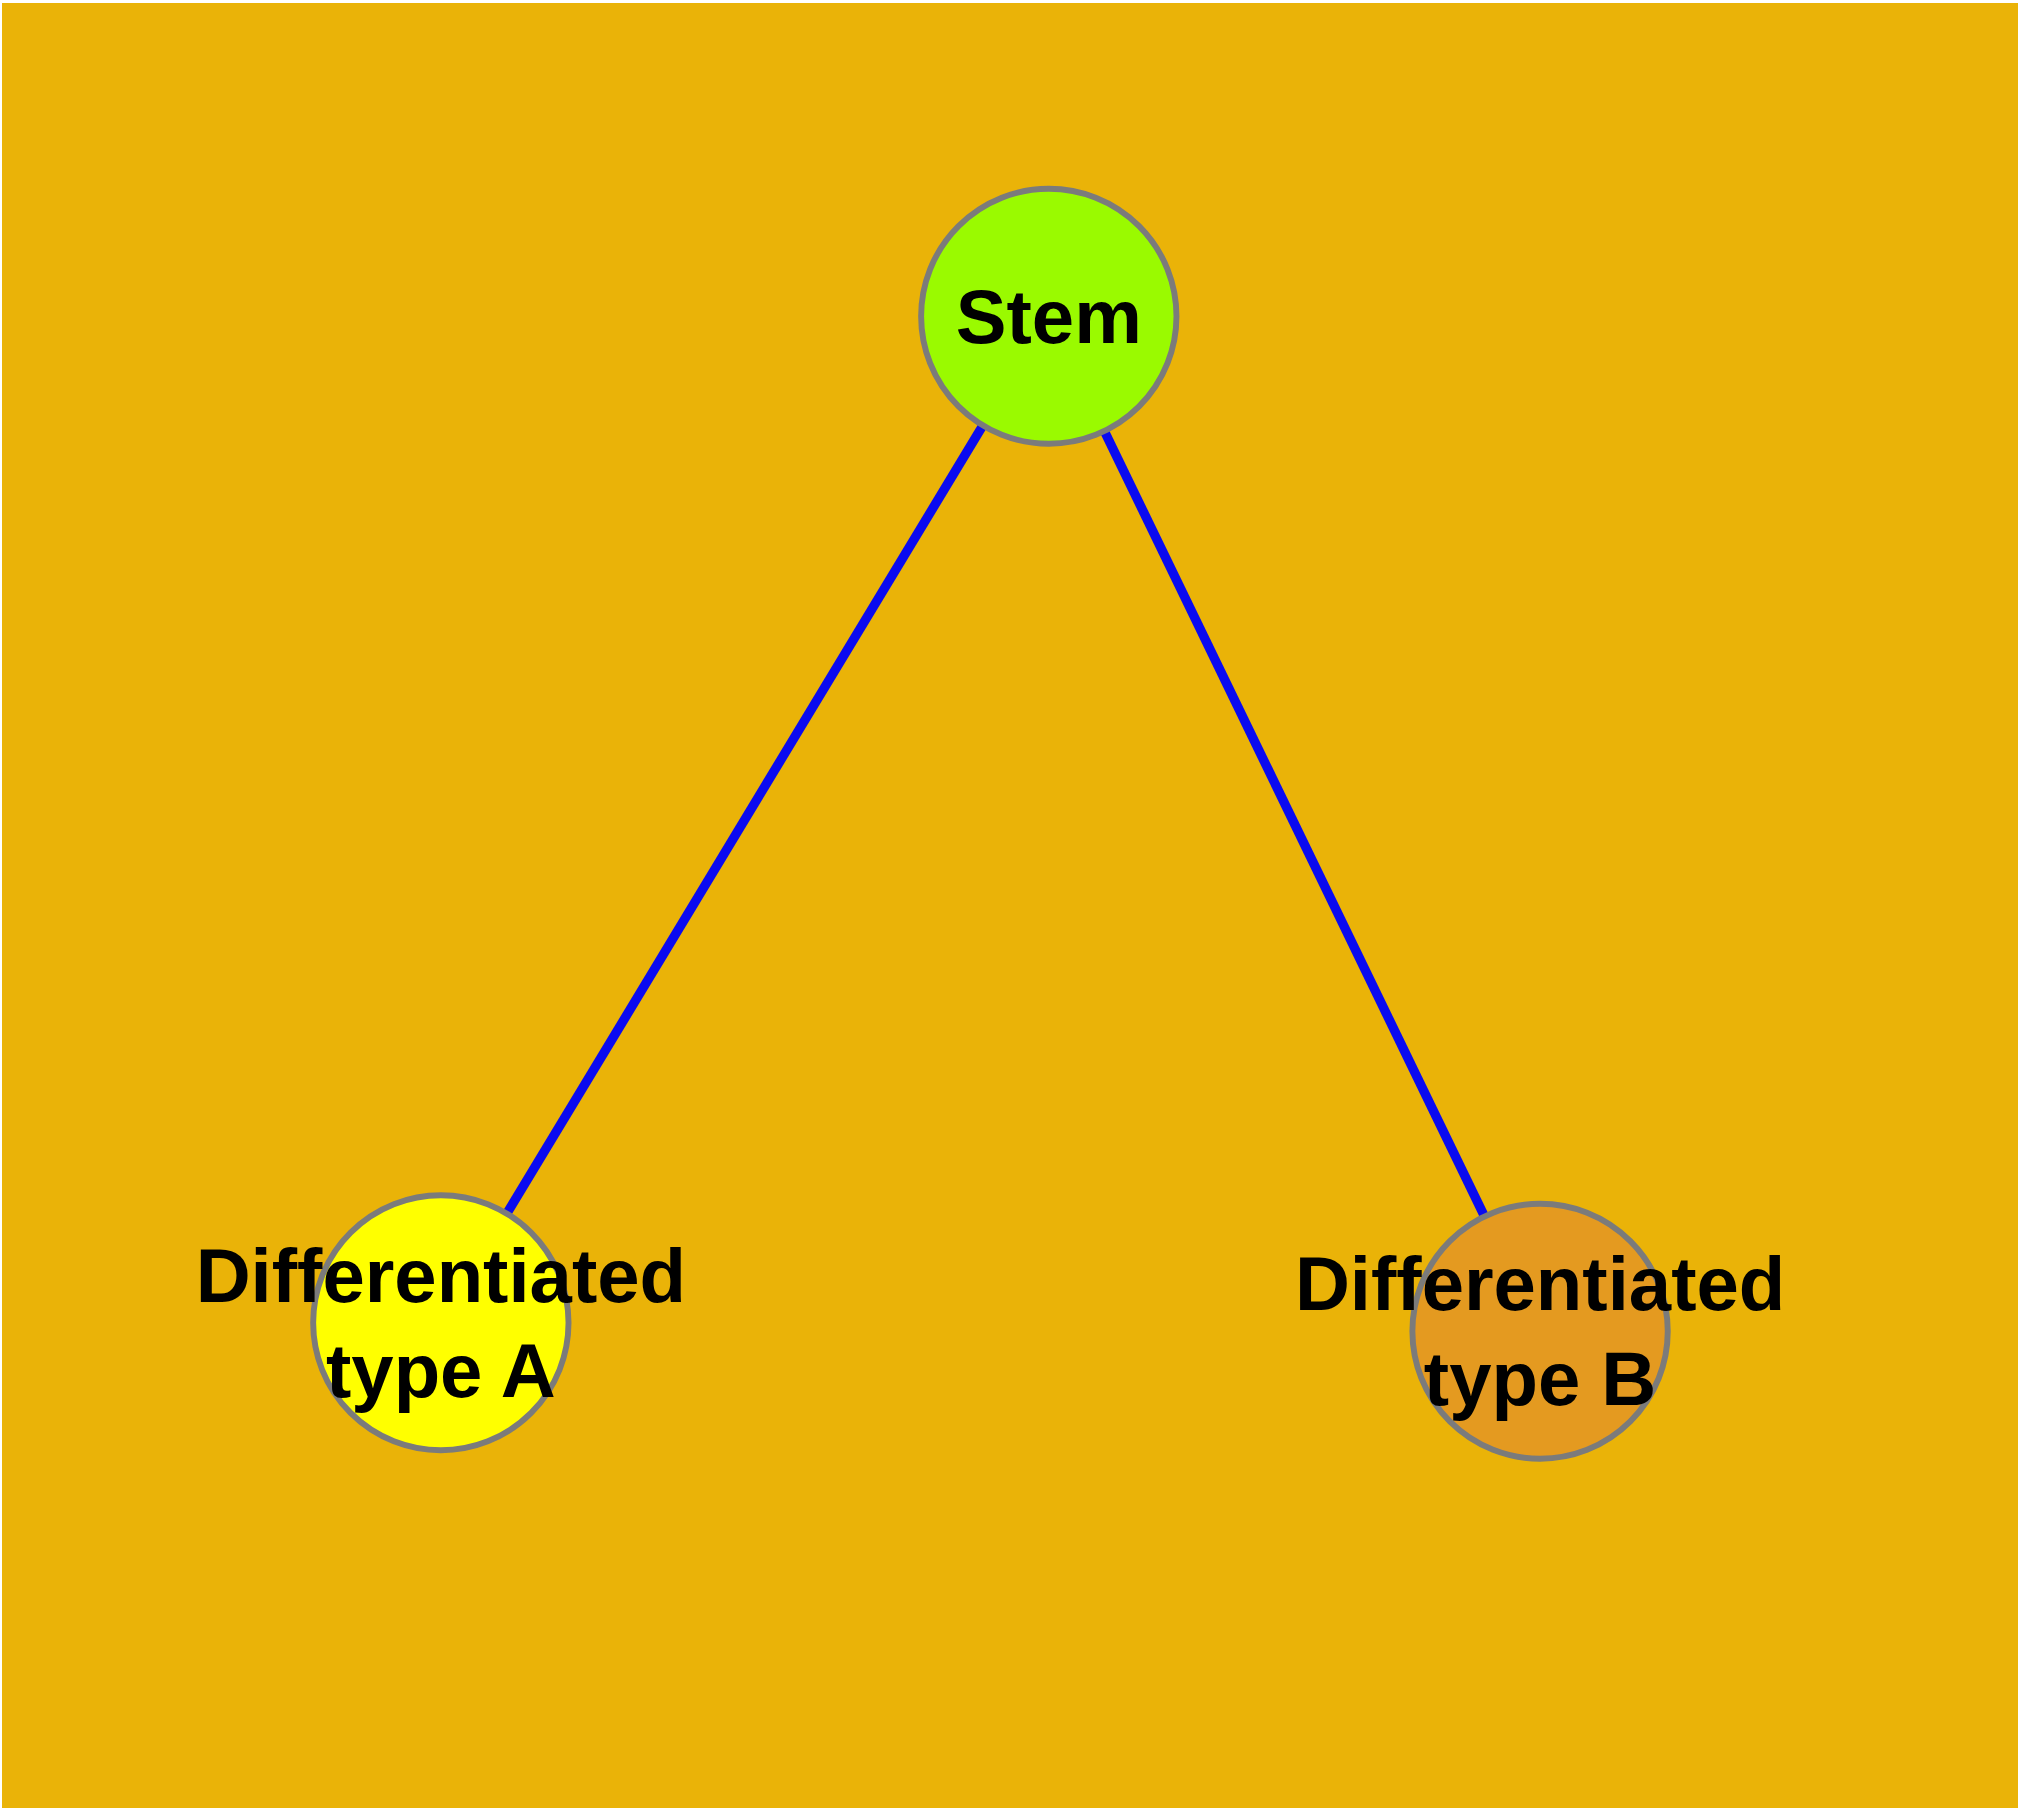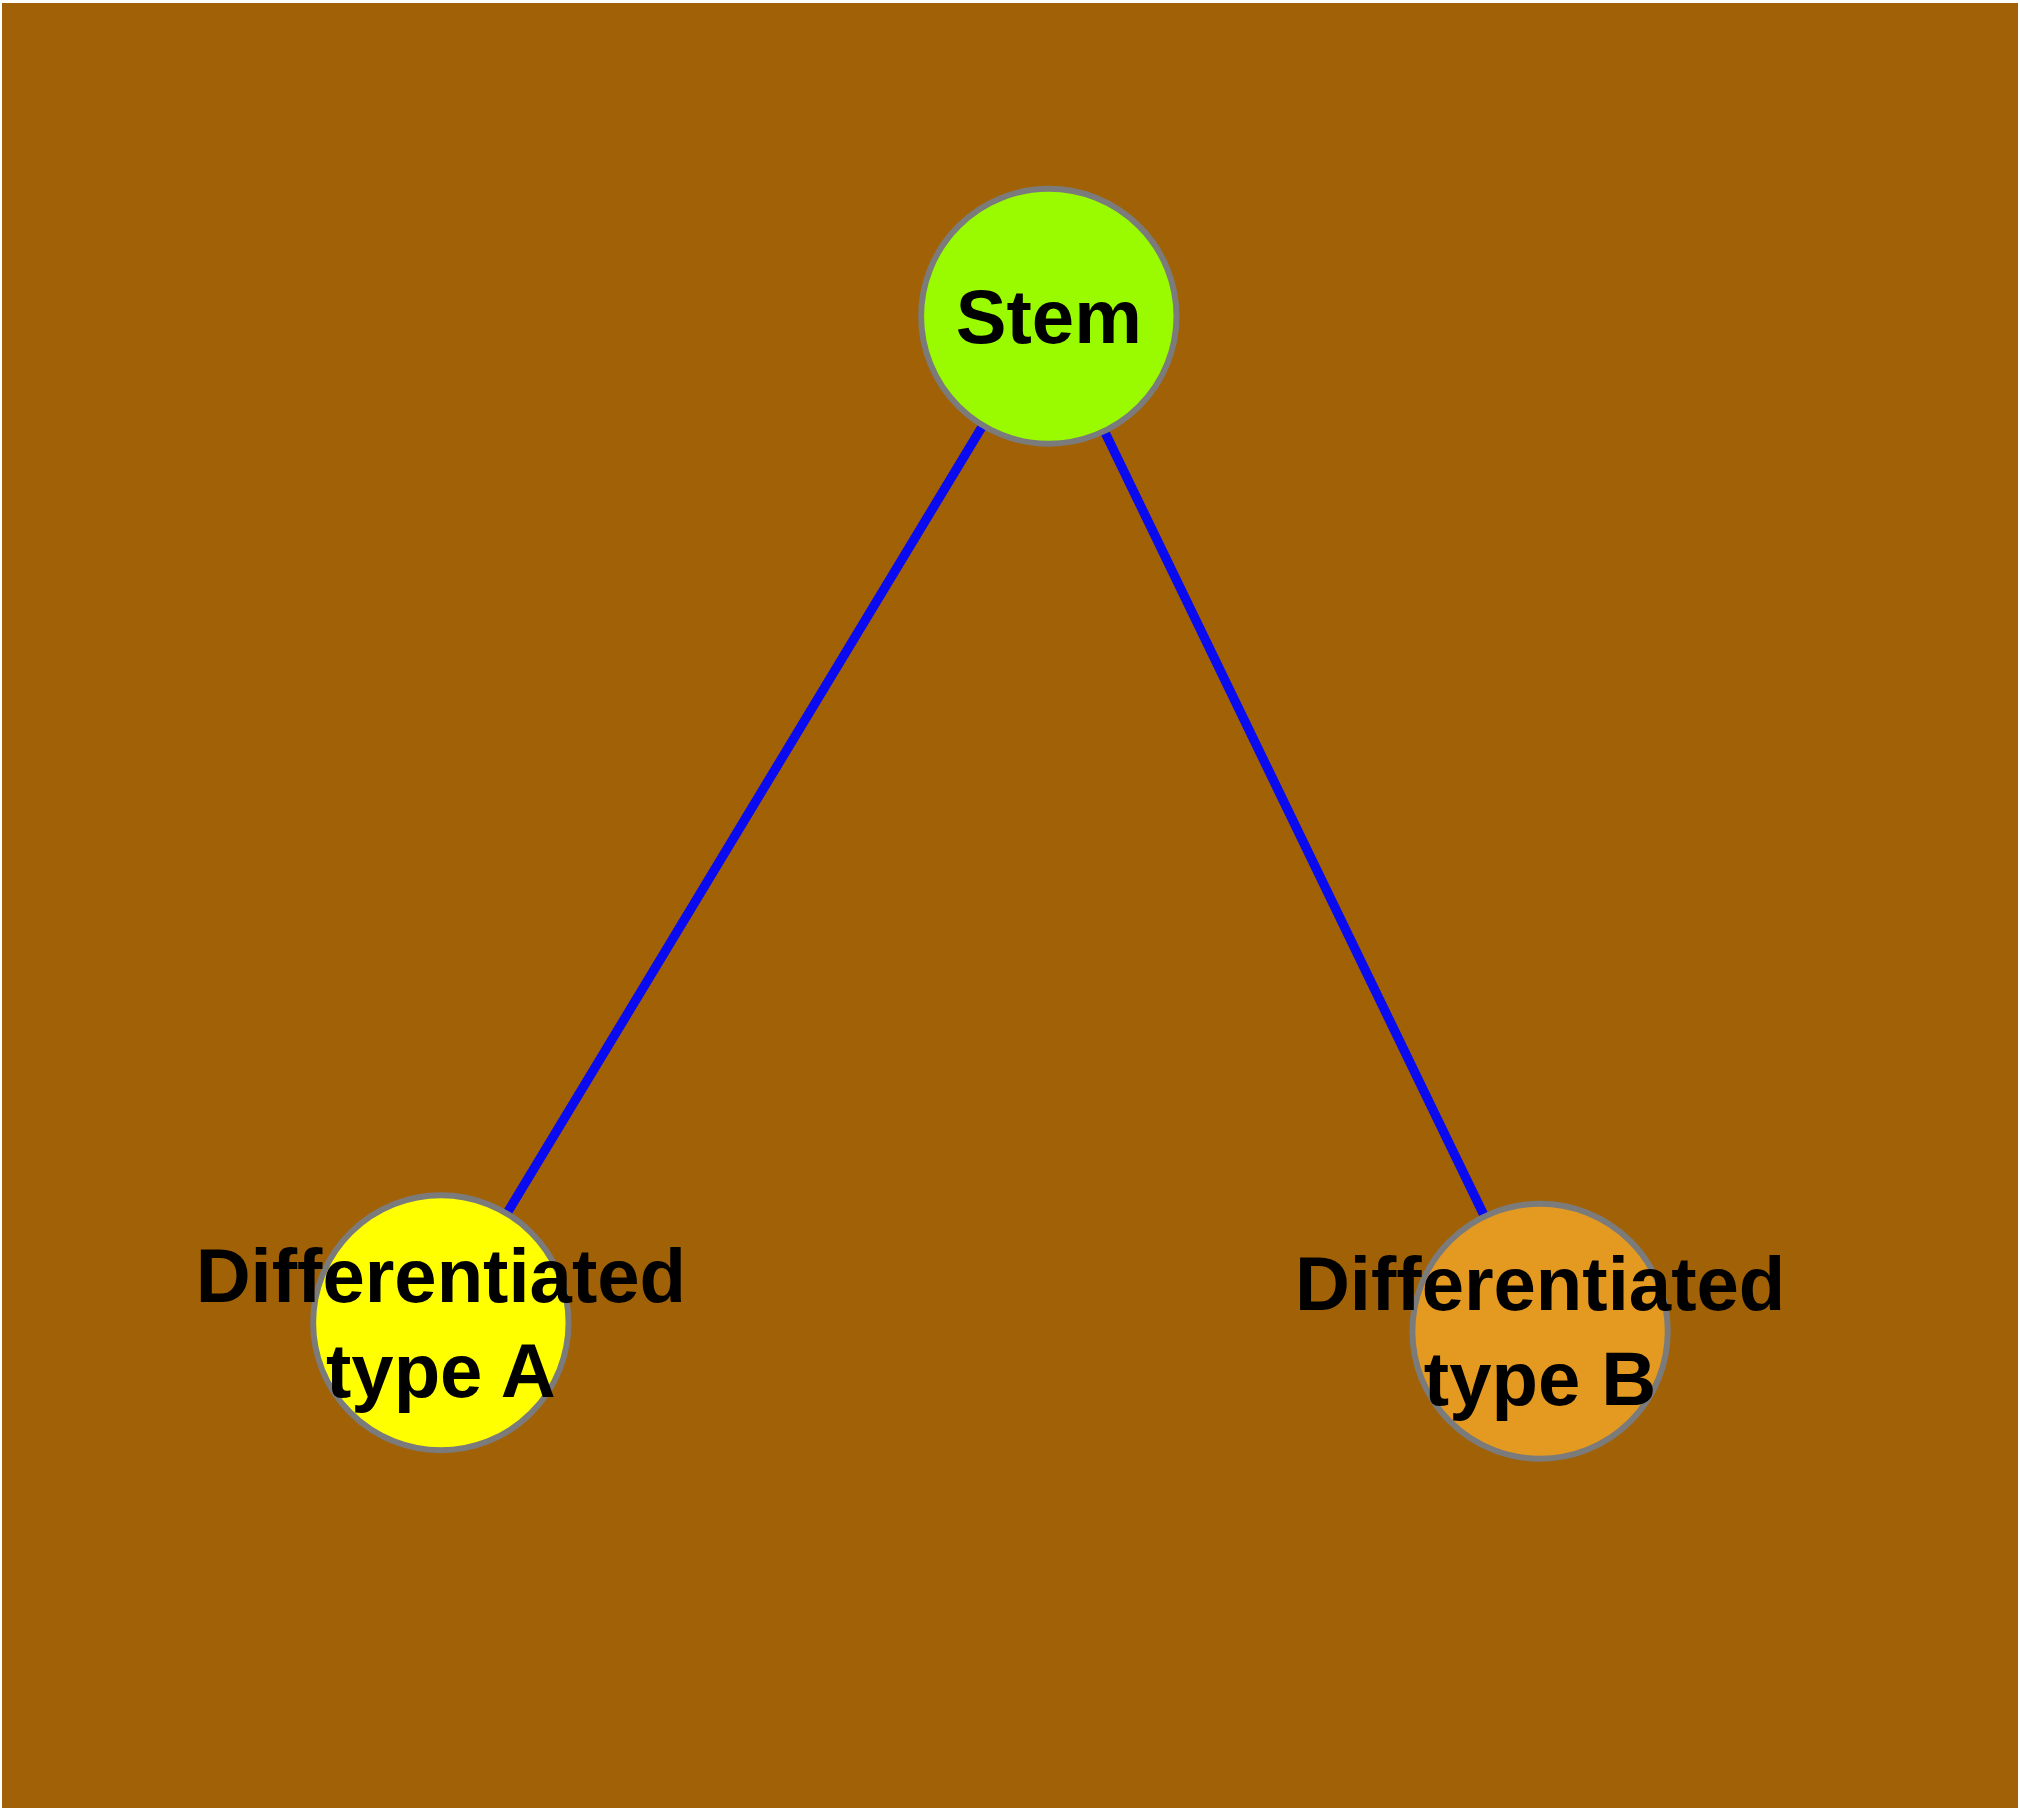--- a/index.html
+++ b/index.html
@@ -28,21 +28,21 @@
   .node-label {
     font-family: "Liberation Sans", sans-serif;
     font-weight: bold;
     font-size: 90px;
     text-anchor: middle;
   }
 </style>
 </head>
 <body>
 
-<div class="plot-area" style="background: #a16207;">
+<div class="plot-area" style="background: #eab308;">
   <svg class="graph" id="graph-svg" viewBox="0 0 2384 2138" preserveAspectRatio="none">
       <line x1="1238" y1="371" x2="519" y2="1563" stroke="#0A0AF0" stroke-width="11"></line>
       <line x1="1238" y1="371" x2="1819" y2="1573" stroke="#0A0AF0" stroke-width="11"></line>
       <g>
         <circle cx="1238" cy="371" r="151" fill="#9AFA00" stroke="#7B7B7B" stroke-width="7"></circle>
         <text class="node-label" x="1238" fill="#000000" font-size="90"><tspan x="1238" y="371" dominant-baseline="central">Stem</tspan></text>
       </g>
       <g>
         <circle cx="519" cy="1563" r="151" fill="#FFFF00" stroke="#7B7B7B" stroke-width="7"></circle>
         <text class="node-label" x="519" fill="#000000" font-size="90"><tspan x="519" y="1506.5" dominant-baseline="central">Differentiated</tspan><tspan x="519" y="1619.5" dominant-baseline="central">type A</tspan></text>

